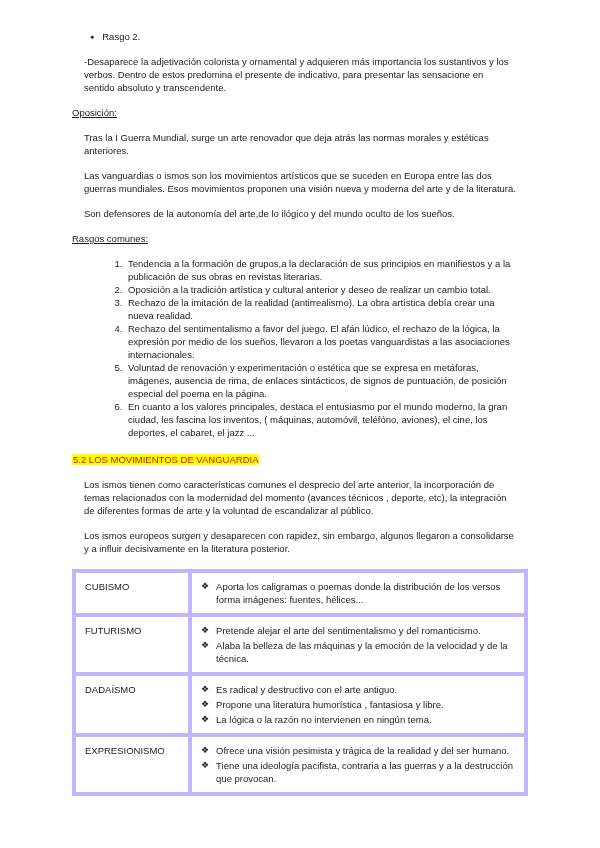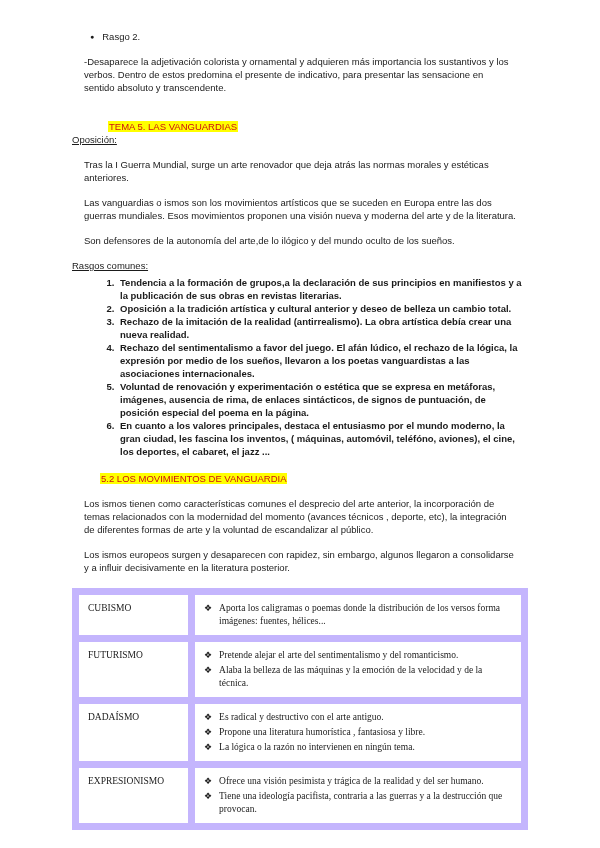--- a/index.html
+++ b/index.html
@@ -10,69 +10,66 @@
     padding: 30px 72px 10px 72px;
     font-family: "Liberation Sans", "DejaVu Sans", sans-serif;
     font-size: 9.5px;
     line-height: 13px;
     color: #1b1b1b;
     background: #ffffff;
   }
   p.para { margin: 12px; }
   .gap10 { margin-top: 10px; }
   .gap13 { margin-top: 13px; }
-  .gap14 { margin-top: 14px; margin-left: 28px; }
+  .gap14 { margin-top: 14px; }
   .bullet-line { display: flex; gap: 8px; padding-left: 18px; align-items: flex-start; }
   .bmark { font-size: 7px; line-height: 13px; }
   .tema-line { margin-top: 26px; padding-left: 36px; }
   .hl { background: #ffff00; padding: 0 1px; }
   .red { color: #cc1111; }
   .pg { font-style: italic; }
   .ul { text-decoration: underline; }
-  ol.rasgos { margin: 4px; padding-left: 41px; font-weight: bold; }
+  ol.rasgos { margin: 12px; padding-left: 41px; }
   ol.rasgos li { padding-left: 3px; margin: 0; }
   table.isms { border-collapse: collapse; width: 100%; margin-top: 14px; }
-  table.isms td { border: 7px solid #c4b5fd; vertical-align: top; padding: 7px 9px; font-family: Liberation Serif, serif; }
+  table.isms td { border: 4px solid #c4b5fd; vertical-align: top; padding: 7px 9px; }
   table.isms td.term { width: 116px; }
   .point { display: flex; gap: 7px; margin-bottom: 2px; }
   .point:last-child { margin-bottom: 0; }
   .pmark { flex: 0 0 auto; font-size: 9px; line-height: 13px; }
 </style>
 </head>
 <body>
 
 <div class="page">
 
   <div class="bullet-line">
     <span class="bmark">●</span>
     <span>Rasgo 2.</span>
   </div>
 
   <p class="para gap10">-Desaparece la adjetivación colorista y ornamental y adquieren más importancia los sustantivos y los verbos. Dentro de estos predomina el presente de indicativo, para presentar las sensacione en sentido absoluto y transcendente.</p>
 
-  <div class="tema-line">
-    <span class="hl red">TEMA 5. LAS VANGUARDIAS</span>
-  </div>
 
 
   <div>
     <span class="ul">Oposición:</span>
   </div>
 
   <p class="para">Tras la I Guerra Mundial, surge un arte renovador que deja atrás  las  normas morales y estéticas anteriores.</p>
   <p class="para">Las vanguardias o ismos son los movimientos artísticos que se suceden en Europa entre las dos guerras mundiales. Esos movimientos proponen una visión nueva y moderna del arte y de la literatura.</p>
   <p class="para">Son defensores de la autonomía del arte,de lo ilógico y del mundo oculto de los sueños.</p>
 
   <div>
     <span class="ul">Rasgos  comunes:</span>
   </div>
 
   <ol class="rasgos">
     <li>Tendencia a la formación de grupos,a la declaración de sus principios en manifiestos y a la publicación de sus obras en revistas literarias.</li>
-    <li>Oposición a la tradición artística y cultural anterior y deseo de belleza un cambio total.</li>
+    <li>Oposición a la tradición artística y cultural anterior y deseo de realizar un cambio total.</li>
     <li>Rechazo de la imitación de la realidad (antirrealismo). La obra artística debía crear una nueva realidad.</li>
     <li>Rechazo del sentimentalismo a favor del juego. El afán lúdico, el rechazo de la lógica, la expresión por medio de los sueños, llevaron a los poetas vanguardistas a las asociaciones internacionales.</li>
     <li>Voluntad de renovación y experimentación o estética que se expresa en metáforas, imágenes, ausencia de rima, de enlaces sintácticos, de signos de puntuación, de posición especial del poema en la página.</li>
     <li>En cuanto a los valores principales, destaca el entusiasmo por el mundo moderno, la gran ciudad, les fascina los inventos, ( máquinas, automóvil, teléfóno, aviones), el cine, los deportes, el cabaret, el jazz ...</li>
   </ol>
 
   <div class="gap14">
     <span class="hl red">5.2 LOS MOVIMIENTOS DE VANGUARDIA</span>
   </div>
 

